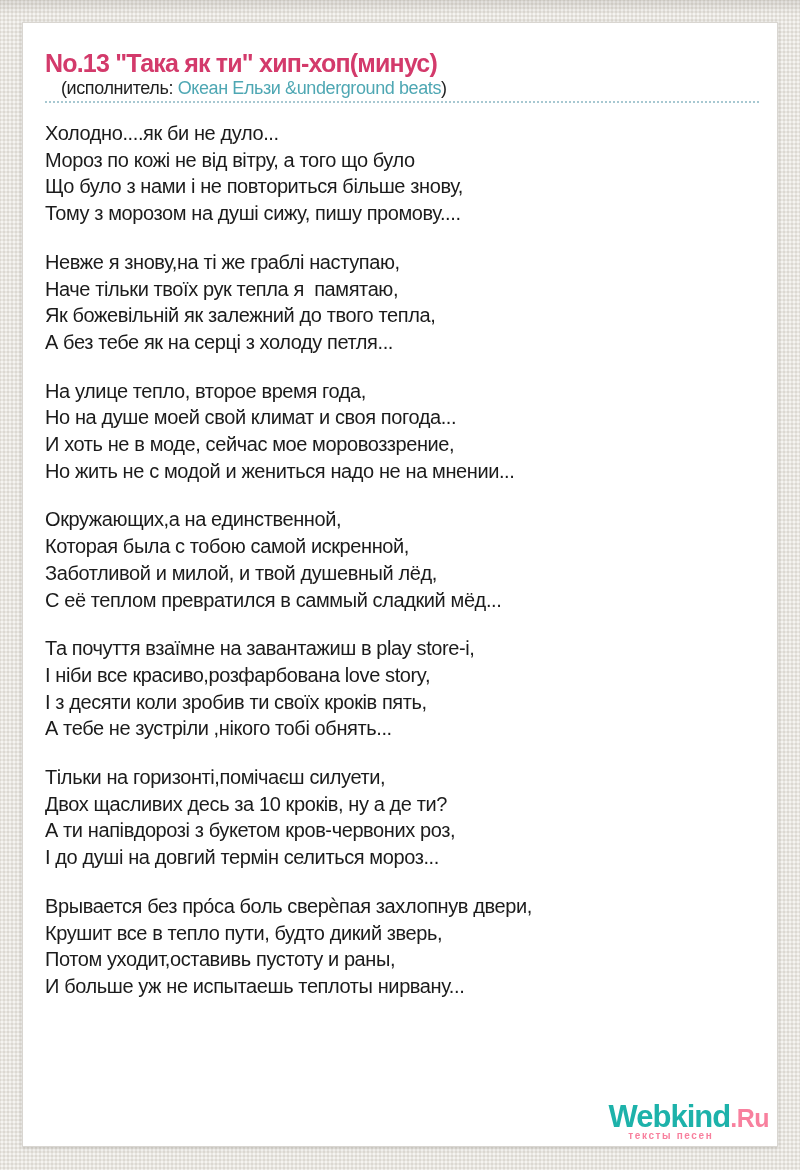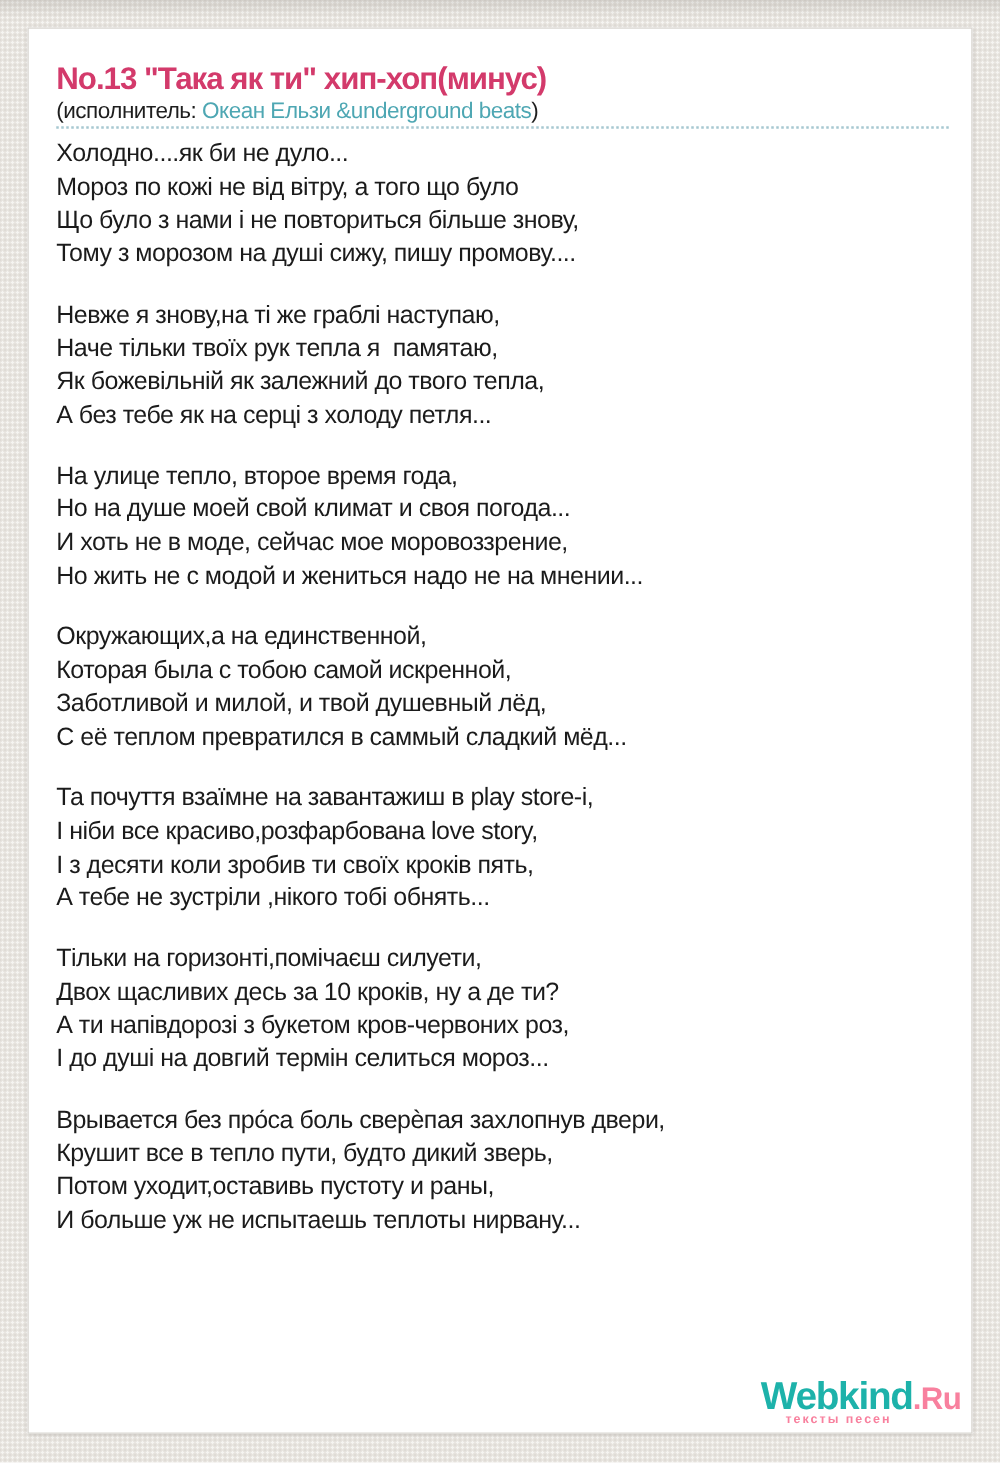--- a/index.html
+++ b/index.html
@@ -55,30 +55,31 @@
     letter-spacing: -0.8px;
     line-height: 28px;
     color: #d33a6b;
   }
 
   .subtitle {
     font-size: 18px;
     line-height: 22px;
     letter-spacing: -0.4px;
     color: #1e1e1e;
+    margin-left: 16px;
   }
 
   .artist-link {
     color: #4ea7b3;
     text-decoration: none;
     cursor: pointer;
   }
 
   .lyrics {
-    margin-top: 7px;
+    margin-top: 17px;
   }
 
   .stanza {
     margin-bottom: 22px;
   }
 
   .line {
     font-size: 20px;
     line-height: 26.7px;
     letter-spacing: -0.4px;

